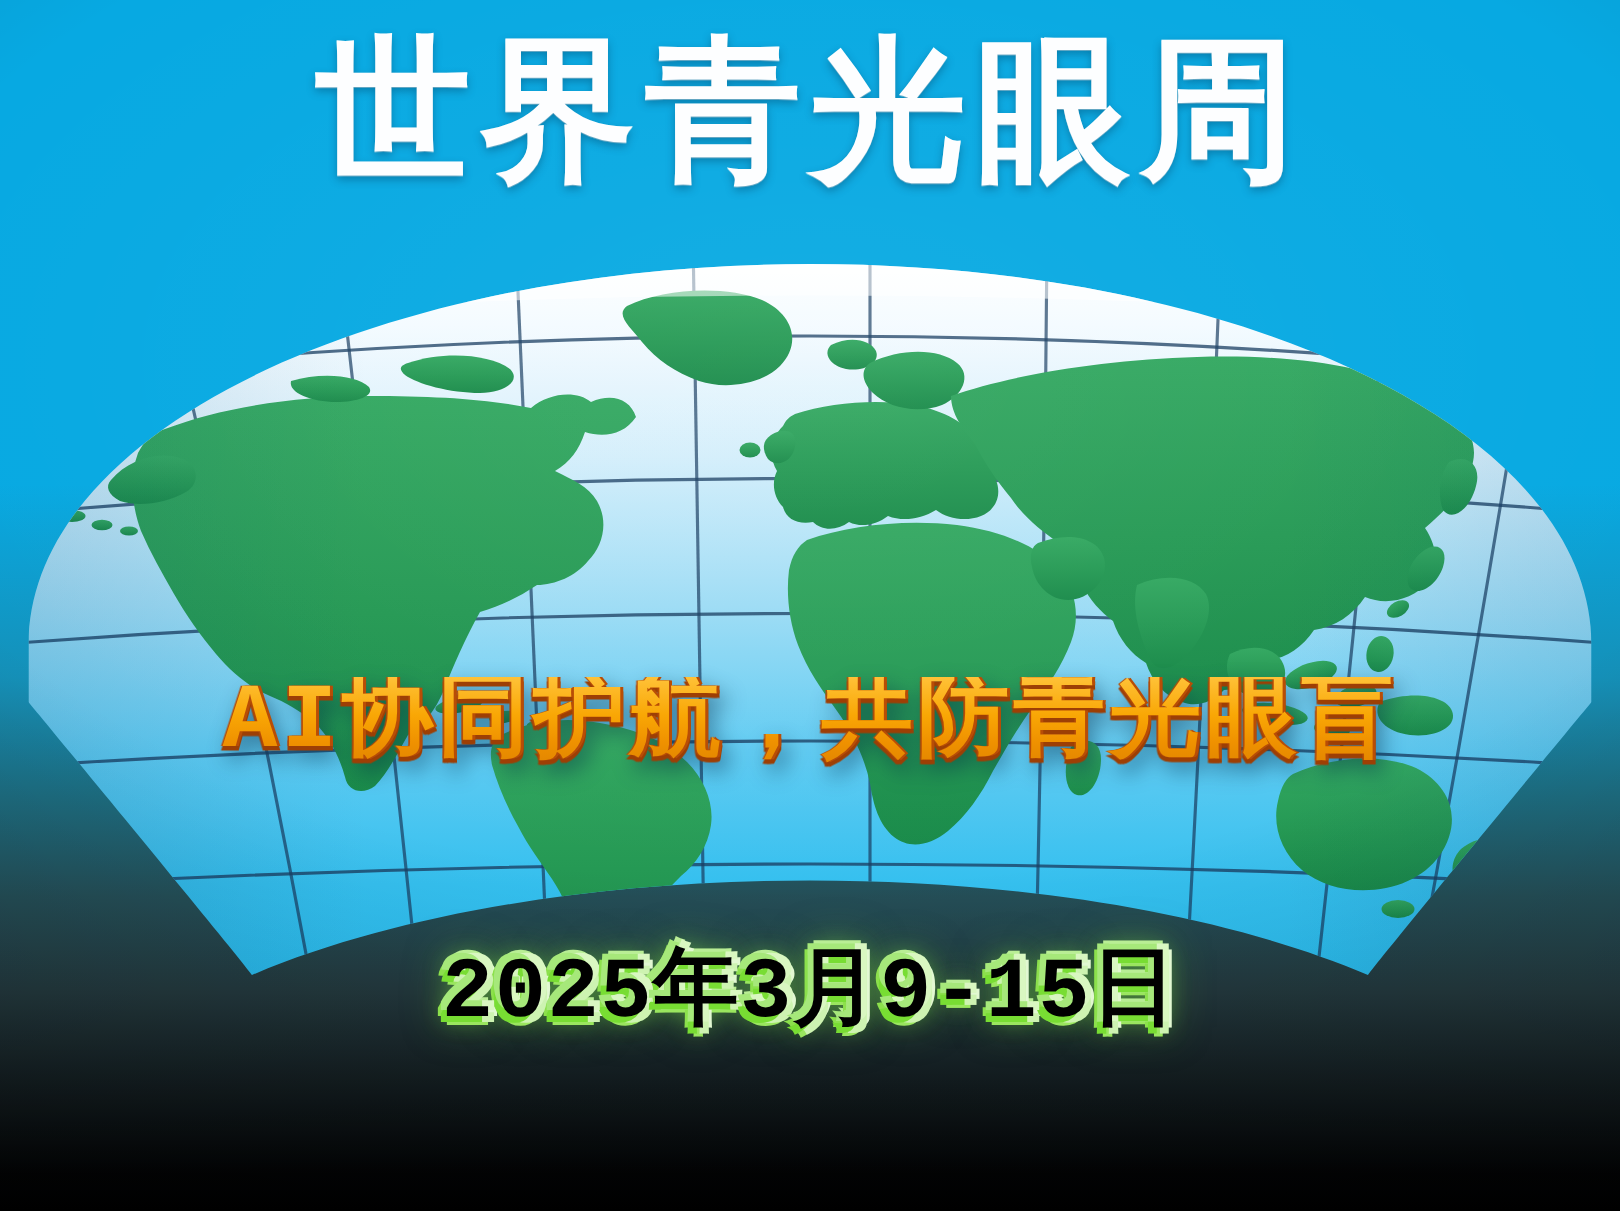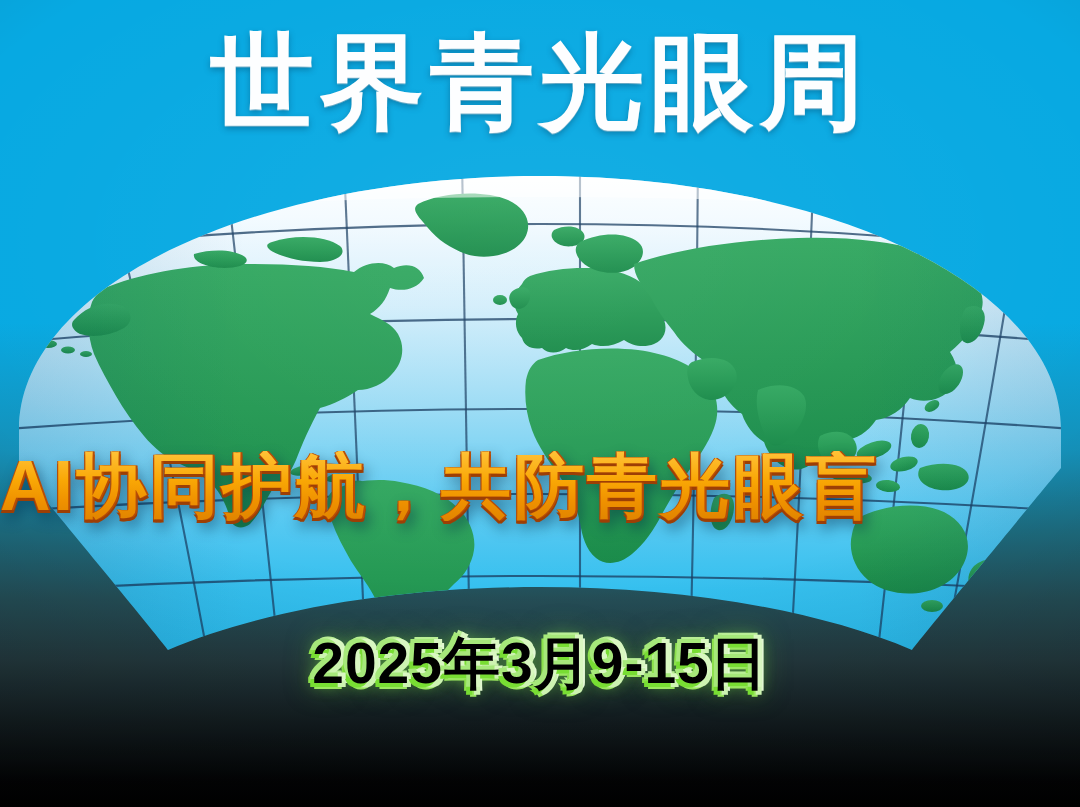--- a/index.html
+++ b/index.html
@@ -5,21 +5,21 @@
   html, body {
     margin: 0;
     padding: 0;
     background: #000;
   }
   #poster {
     position: relative;
     width: 1080px;
     height: 807px;
     overflow: hidden;
-    font-family: Liberation Sans, sans-serif;
+    font-family: Liberation Mono, monospace;
     background: linear-gradient(180deg,
         #07a9e2 0%,
         #07a9e2 40%,
         #1590b8 56%,
         #1d6b7e 66%,
         #244e57 74%,
         #23383d 82%,
         #121b1e 90%,
         #020304 97%,
         #000000 100%);
@@ -61,21 +61,22 @@
        0 3px 6px rgba(0,60,95,0.40),
        0 1px 0 rgba(255,255,255,0.55);
     white-space: nowrap;
   }
 
   
   .slogan {
     position: absolute;
     left: 0; right: 0;
     top: 451px;
-    font-size: 70px;
+    text-align: center;
+    font-size: 61px;
     line-height: 1;
     font-weight: 700;
     letter-spacing: 3px;
     color: #f6a308;
     white-space: nowrap;
     background: linear-gradient(180deg, #ffc238 0%, #f9a705 42%, #ef9100 72%, #e08400 100%);
     -webkit-background-clip: text;
     background-clip: text;
     -webkit-text-fill-color: transparent;
     filter:

